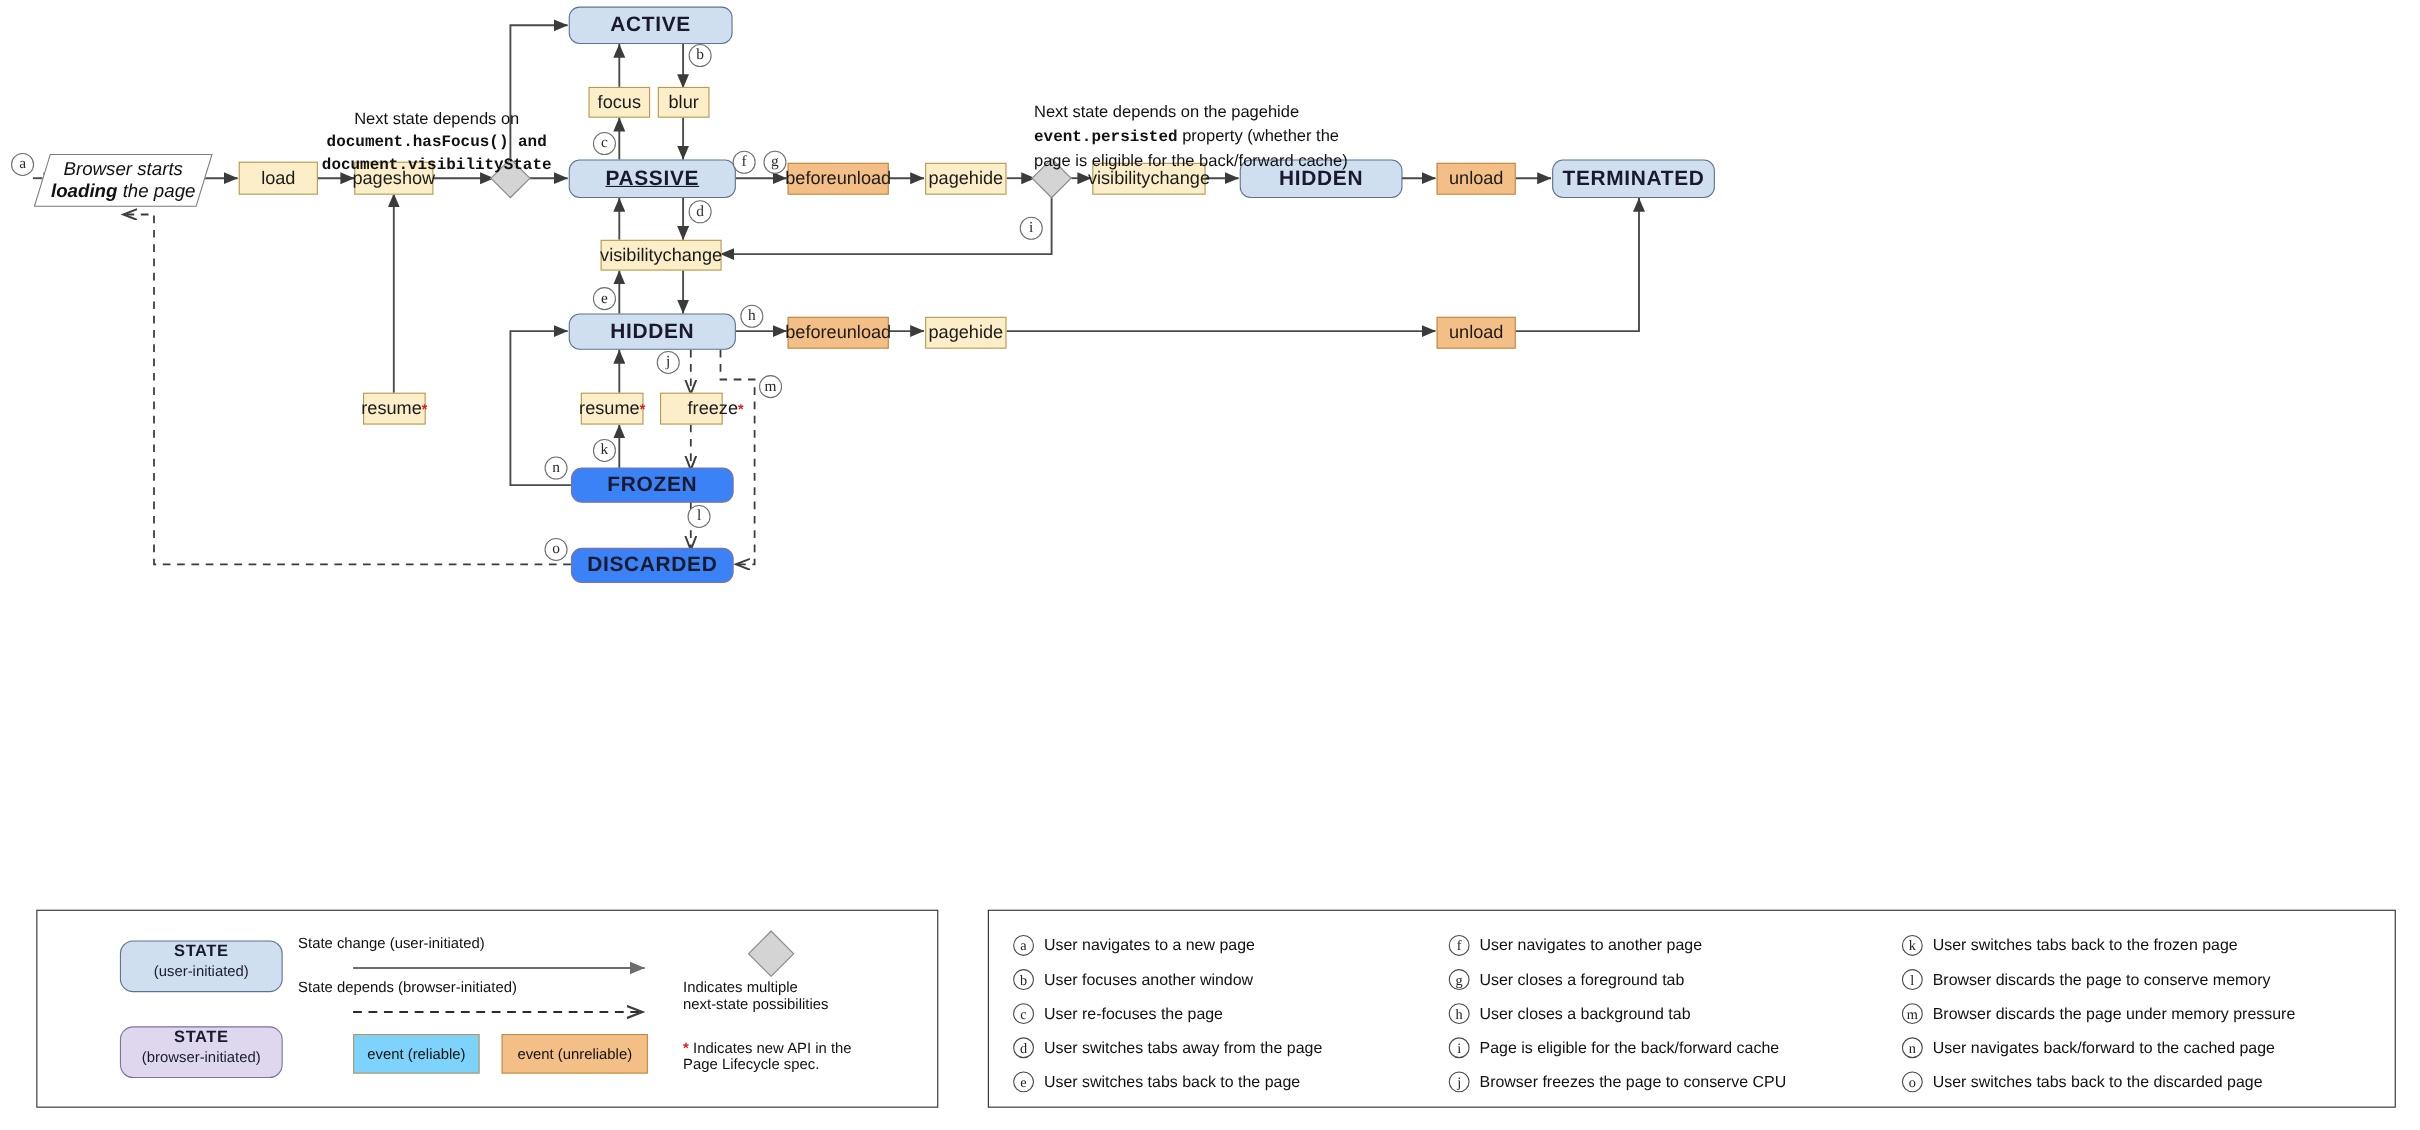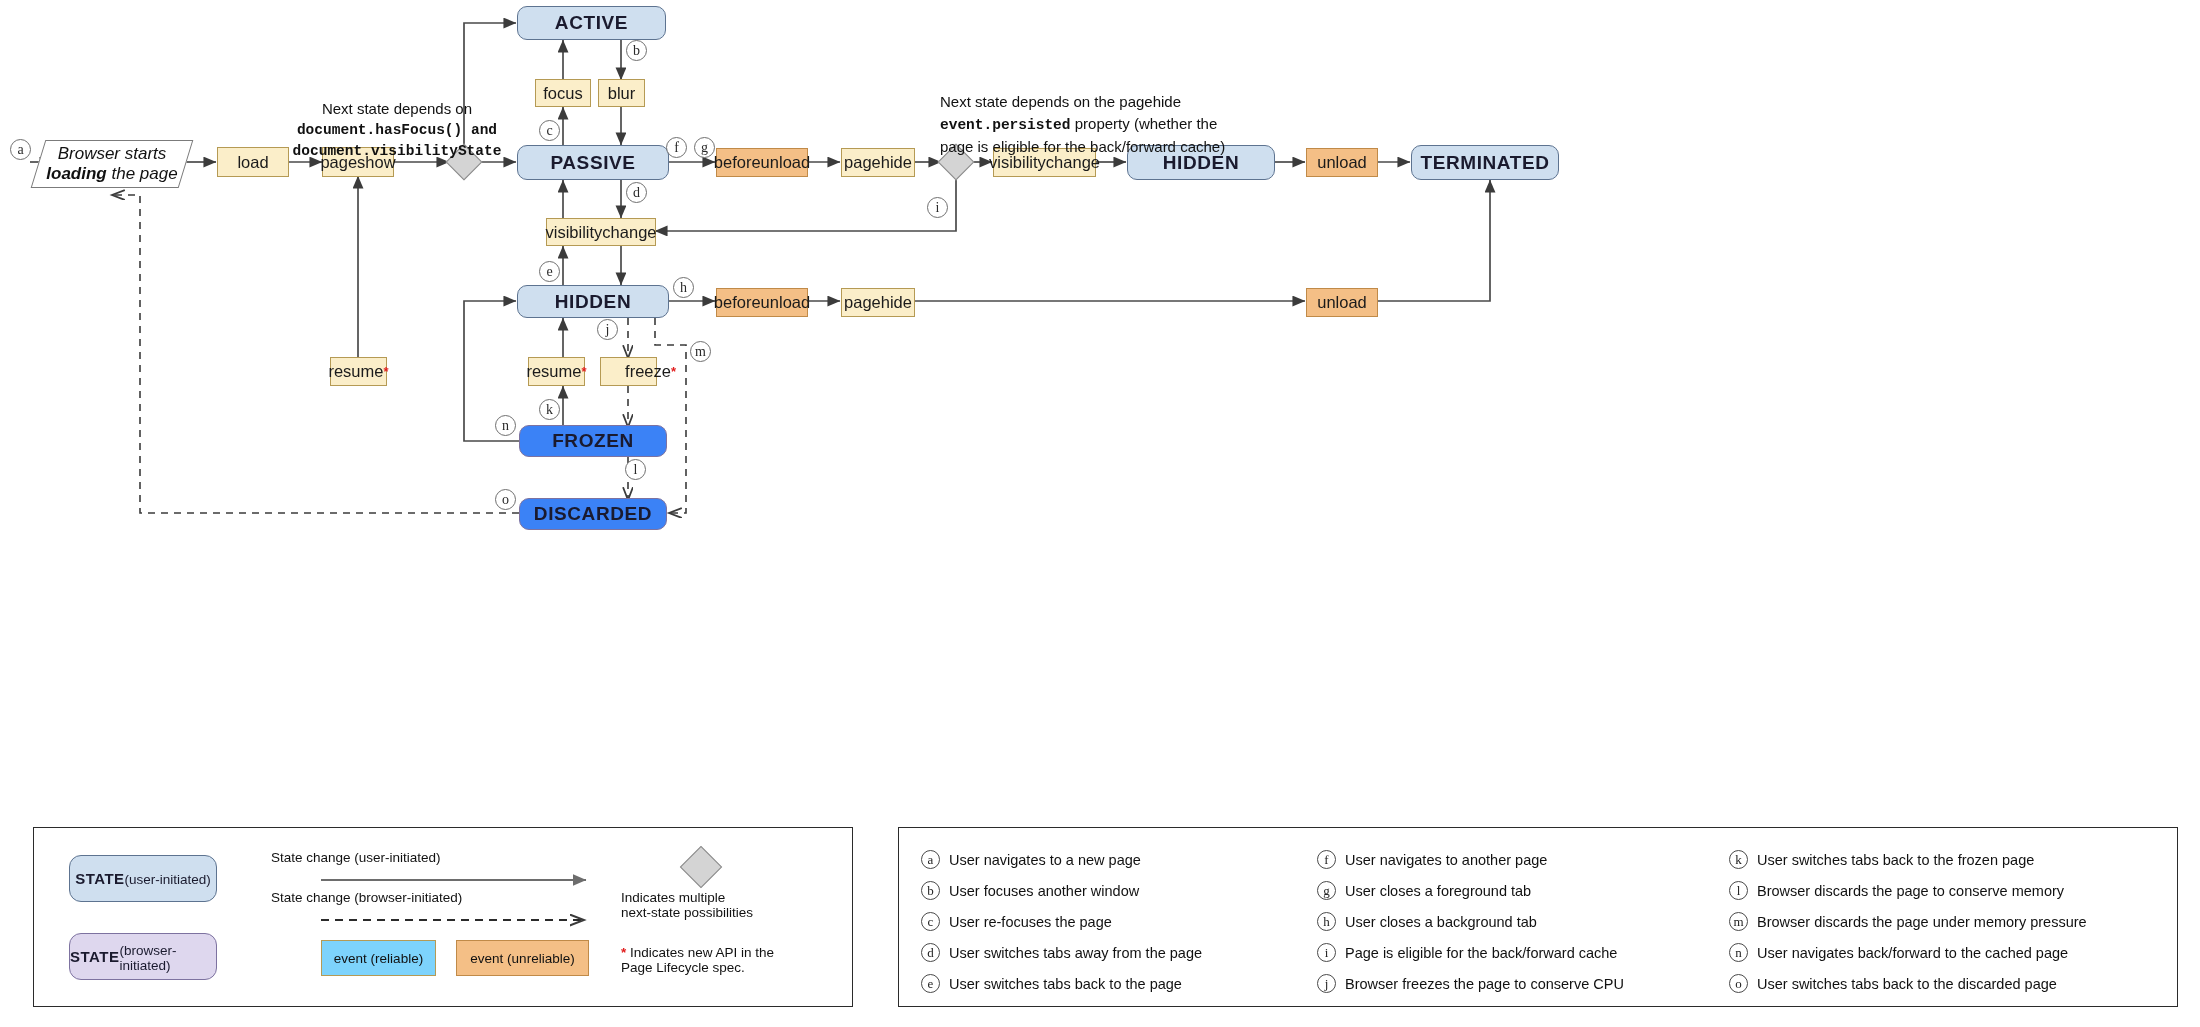--- a/index.html
+++ b/index.html
@@ -58,21 +58,21 @@
   .note .mono { font-family:"Liberation Mono", monospace; font-weight:bold; font-size:14.5px; }
   .note.right-al { text-align:center; }
   .star { color:#e11d1d; font-weight:bold; }
 
   .evt .star { font-size:13px; vertical-align:super; line-height:0; }
 
   
   .panel { position:absolute; border:1.5px solid #2b2b2b; background:#fff; }
 
   .legend-state { position:absolute; border-radius:12px; border:1.6px solid #5d7390;
-                  display:flex; flex-direction:row; align-items:center; justify-content:center; }
+                  display:flex; flex-direction:column; align-items:center; justify-content:flex-start;margin-left:40px; }
   .legend-state .t1{ font-weight:bold; font-size:15px; letter-spacing:.5px; color:#1a1a2e; }
   .legend-state .t2{ font-size:13.5px; color:#1a1a2e; margin-top:2px;}
   .legend-state.user { background:#cfdfef; }
   .legend-state.browser { background:#ded7ee; border-color:#7d72a0; }
 
   .legend-cap { position:absolute; font-size:13.5px; color:#111; }
   .legend-evt { position:absolute; border:1.4px solid #b59a54; background:#7dd3fc;
                 font-size:13.5px; display:flex; align-items:center; justify-content:center; }
   .legend-evt.unrel { background:#f4bf86; border-color:#c08a48; }
   .keyrow { position:absolute; display:flex; align-items:center; gap:9px; white-space:nowrap; }
@@ -219,21 +219,21 @@
       <span class="star">*</span>
   </div>
 
   <div class="node evt" style="left:600px; top:357px; width:57px; height:29px;padding-left:44px;">
     <span>freeze</span>
       <span class="star">*</span>
   </div>
 
   <div class="node state user" style="left:517px; top:6px; width:149px; height:34px;">ACTIVE</div>
 
-  <div class="node state user" style="left:517px; top:145px; width:152px; height:35px;">PASSIVE</div>
+  <div class="node state user" style="left:517px; top:145px; width:152px; height:35px;text-decoration:underline;">PASSIVE</div>
 
   <div class="node state user" style="left:517px; top:285px; width:152px; height:33px;">HIDDEN</div>
 
   <div class="node state user" style="left:1127px; top:145px; width:148px; height:35px;">HIDDEN</div>
 
   <div class="node state user" style="left:1411px; top:145px; width:148px; height:35px;">TERMINATED</div>
 
   <div class="node state browser" style="left:519px; top:425px; width:148px; height:32px;">FROZEN</div>
 
   <div class="node state browser" style="left:519px; top:498px; width:148px; height:32px;">DISCARDED</div>
@@ -283,21 +283,21 @@
       <div class="t1">STATE</div>
       <div class="t2">(user-initiated)</div>
     </div>
 
     <div class="legend-state browser" style="left:35px; top:105px; width:148px; height:47px;">
       <div class="t1">STATE</div>
       <div class="t2">(browser-initiated)</div>
     </div>
 
     <div class="legend-cap" style="left:237px; top:22px; width:290px;">State change (user-initiated)</div>
-    <div class="legend-cap" style="left:237px; top:62px; width:290px;">State change (browser-initiated)</div>
+    <div class="legend-cap" style="left:237px; top:62px; width:290px;">State depends (browser-initiated)</div>
 
     <svg style="position:absolute; left:0; top:0; width:820px; height:180px;">
       <line x1="287" y1="52" x2="552" y2="52" stroke="#6d6d6d" stroke-width="1.8" marker-end="url(#ahg)"></line>
       <line x1="287" y1="92" x2="550" y2="92" stroke="#2b2b2b" stroke-width="1.8" stroke-dasharray="8 6" marker-end="url(#ahd)"></line>
     </svg>
 
     <div class="legend-evt" style="left:287px; top:112px; width:115px; height:36px;">event (reliable)</div>
     <div class="legend-evt unrel" style="left:422px; top:112px; width:133px; height:36px;">event (unreliable)</div>
 
     <div class="diamond" style="left:652px; top:24px; width:30px; height:30px;">

